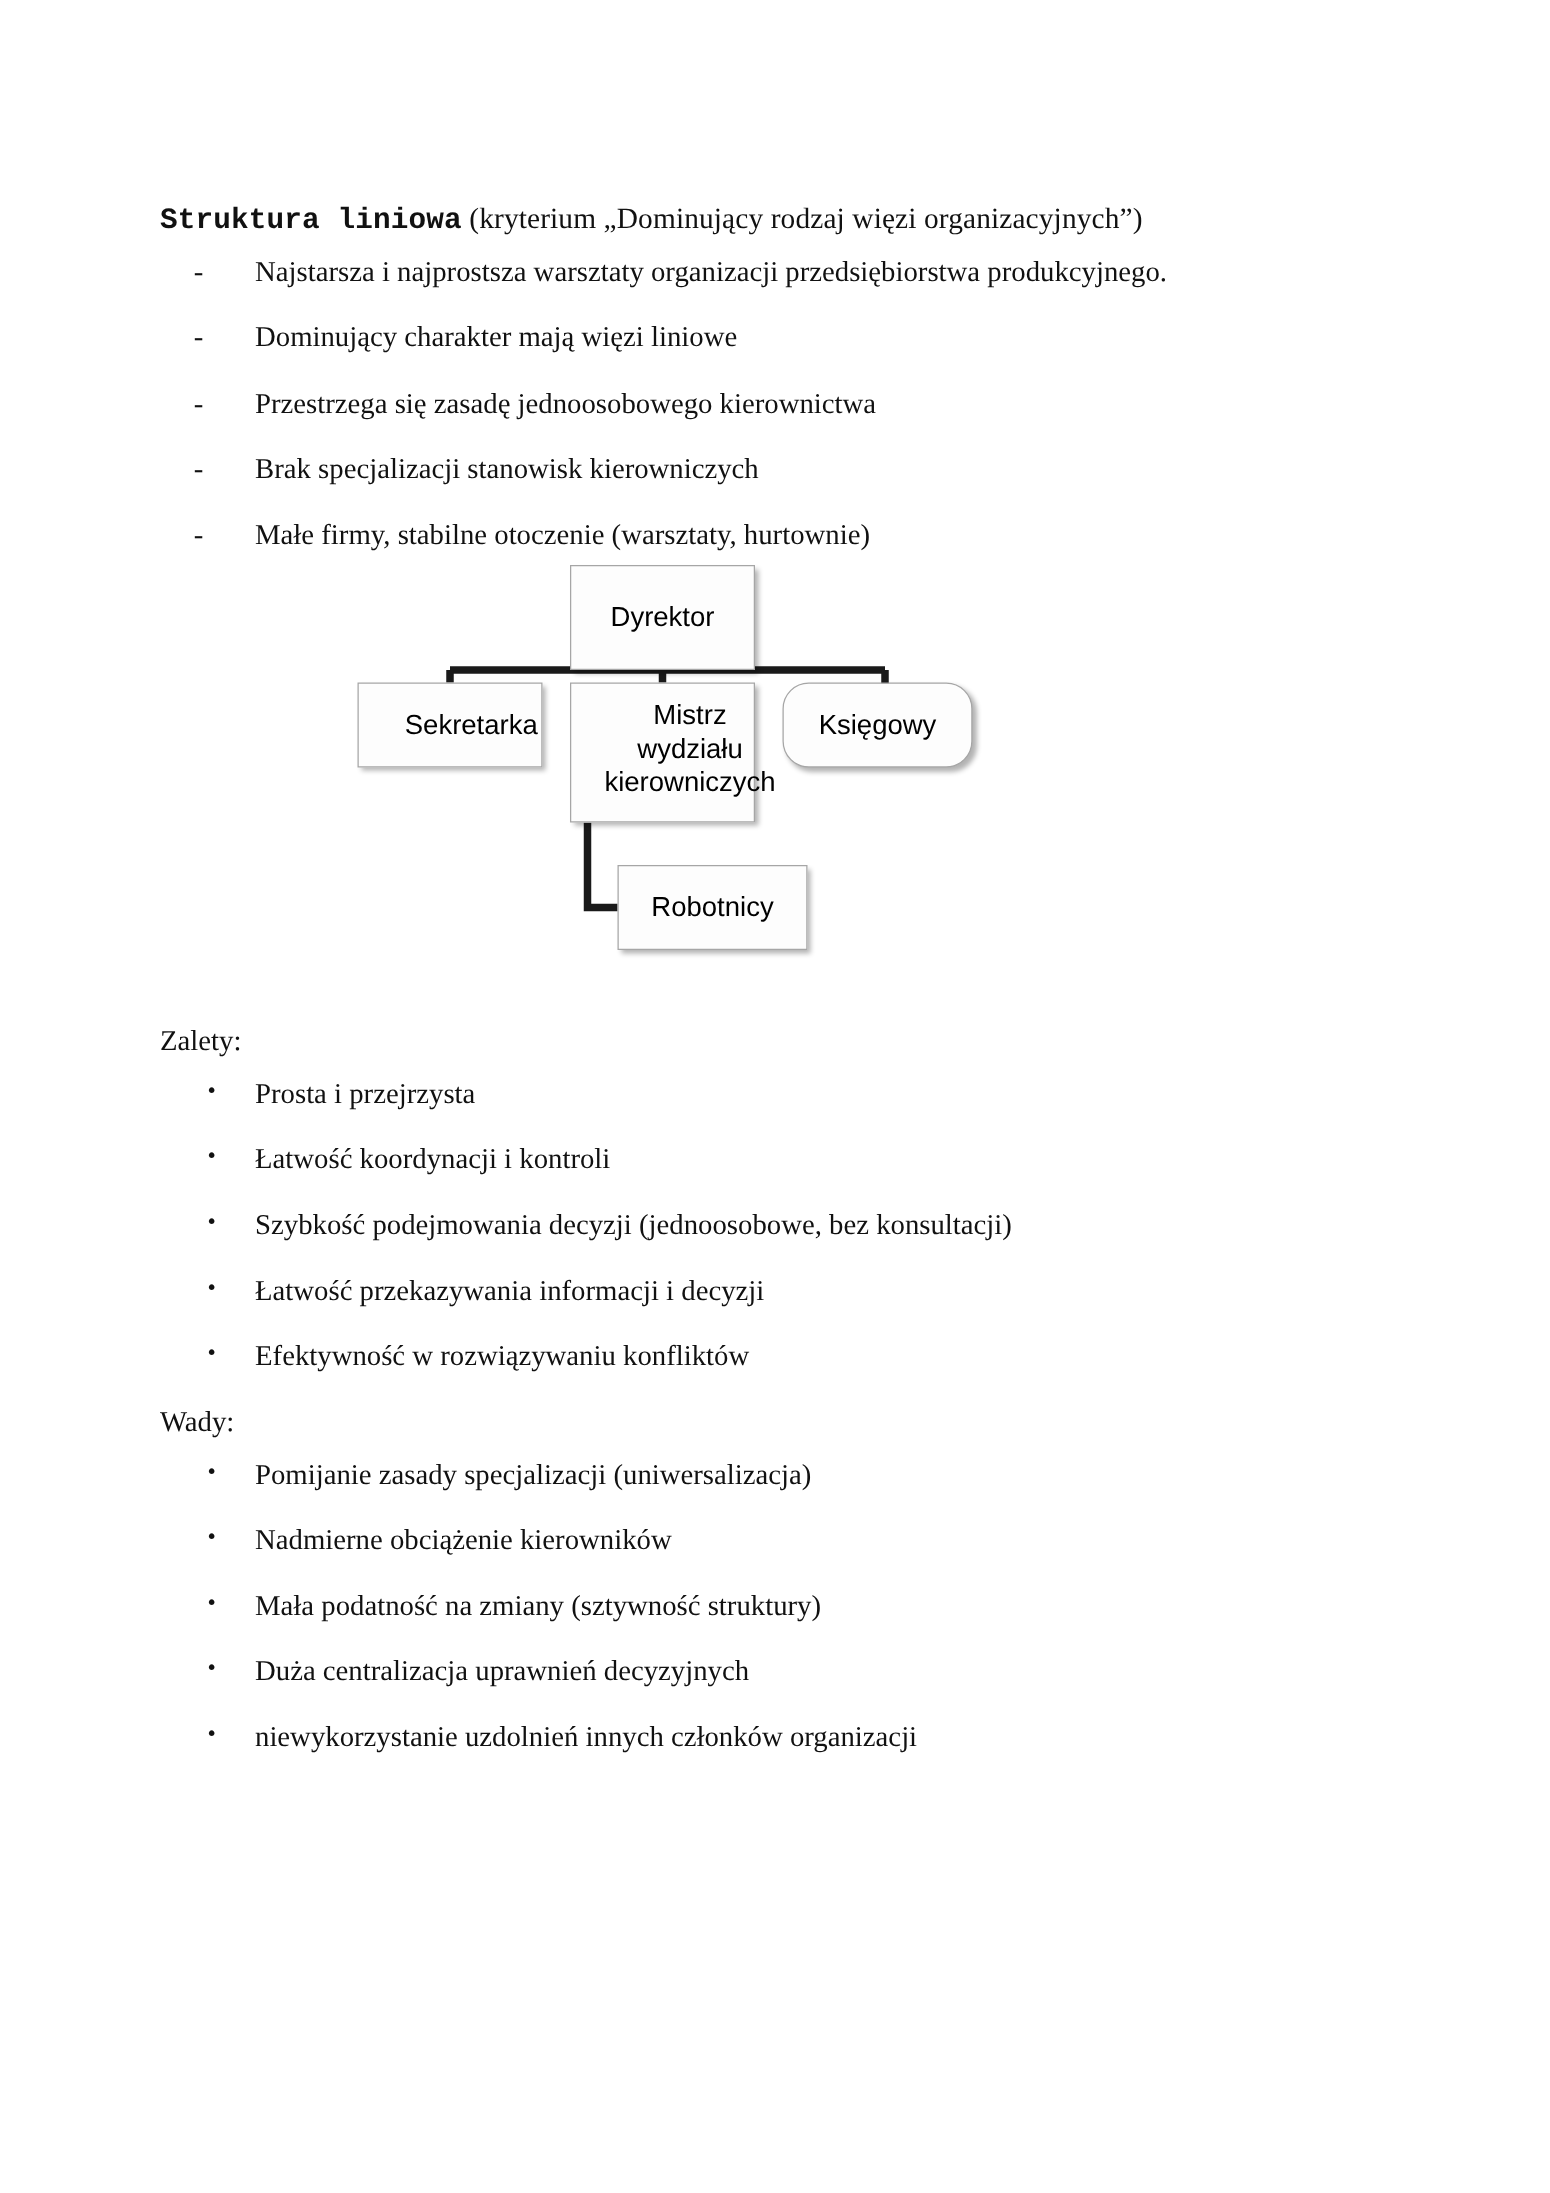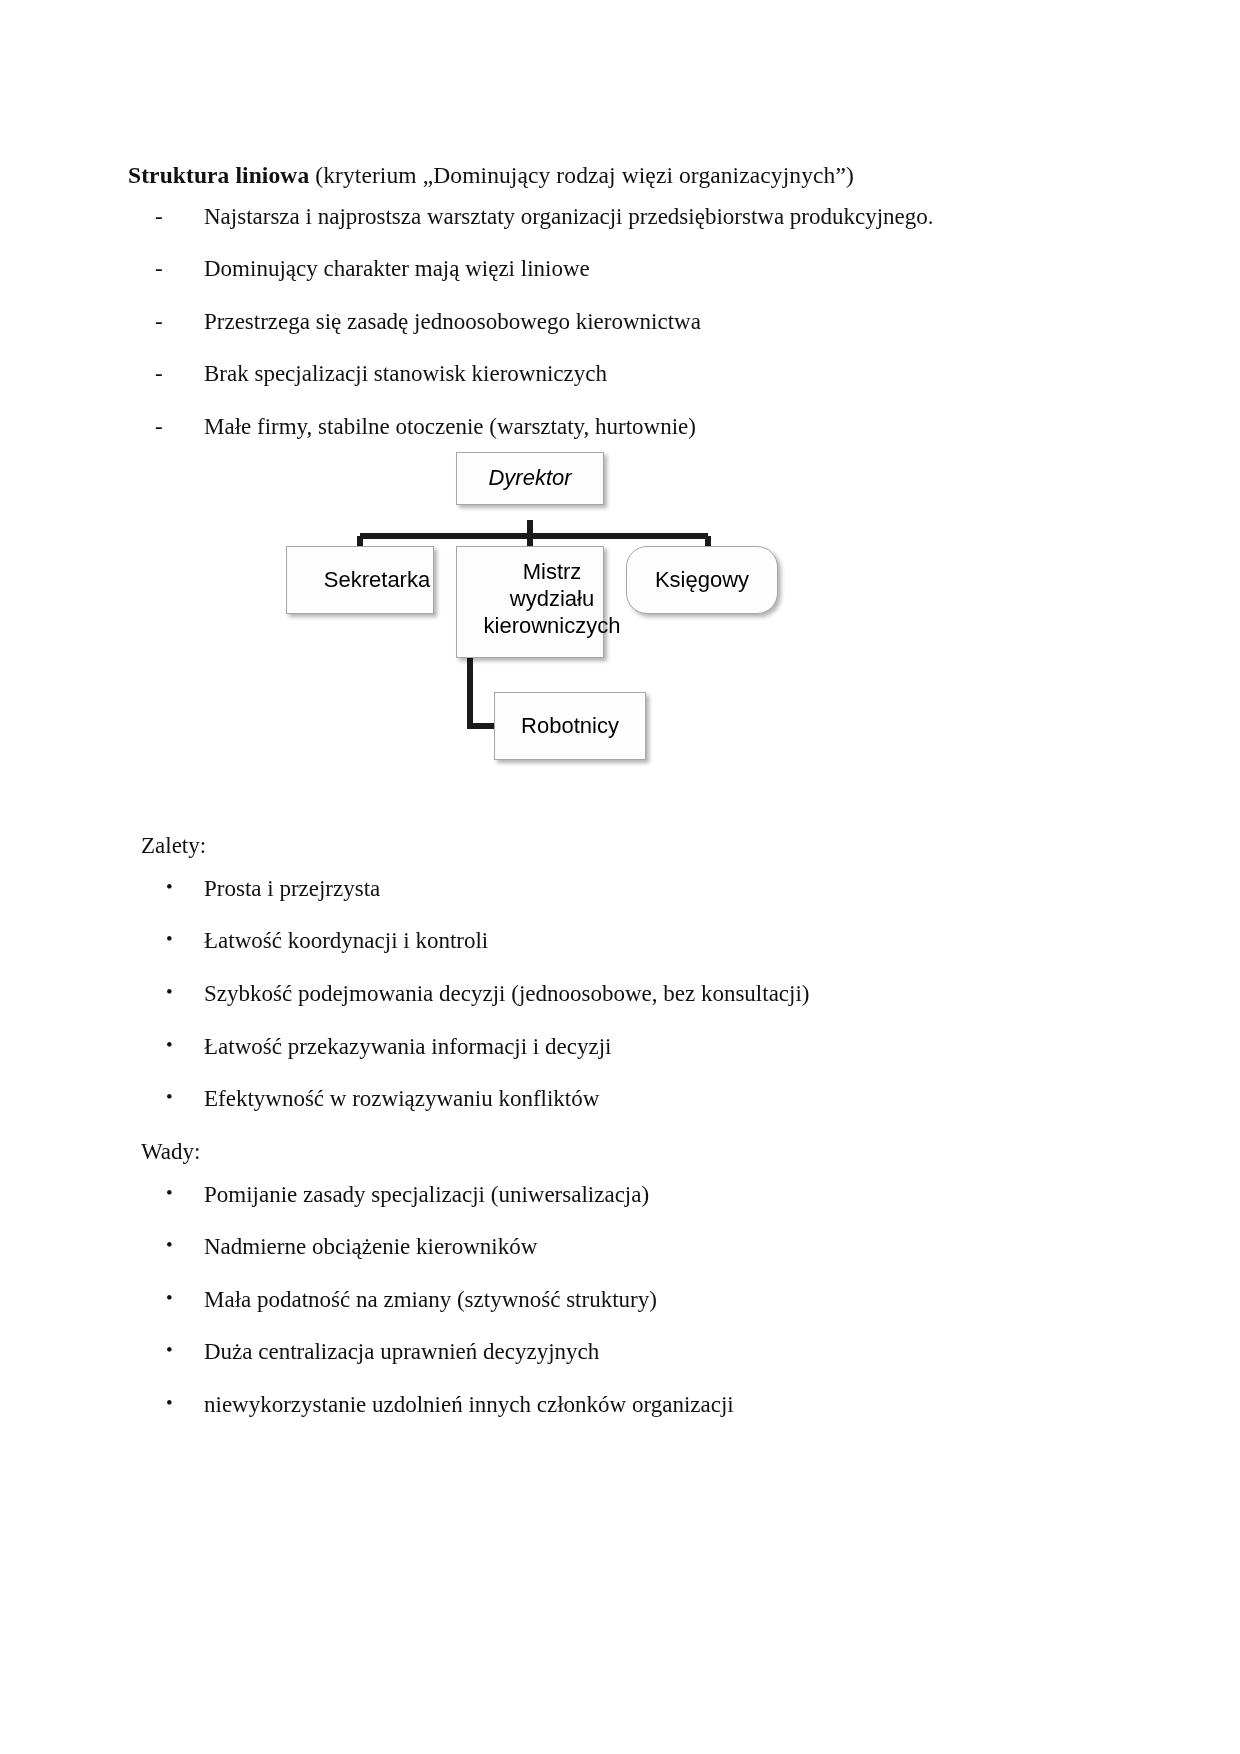--- a/index.html
+++ b/index.html
@@ -34,20 +34,21 @@
 
   .heading-line {
     font-size: 23.5px;
     line-height: 1.35;
     letter-spacing: 0.1px;
     margin: 0 0 6px 0;
     white-space: nowrap;
   }
   .heading-line .strong {
     font-weight: bold;
+    font-family: Liberation Mono, monospace;
   }
 
   
   .dash-list {
     list-style: none;
     margin: 10px 0 0 0;
     padding: 0;
   }
   .dash-list li {
     position: relative;
@@ -61,21 +62,21 @@
     position: absolute;
     left: 27px;
     top: 0;
     font-size: 23px;
   }
 
   
   .section-label {
     font-size: 23px;
     line-height: 1.3;
-    margin: 13px;
+    margin: 0;
   }
 
   
   .bullet-list {
     list-style: none;
     margin: 12px 0 0 0;
     padding: 0;
   }
   .bullet-list li {
     position: relative;
@@ -122,21 +123,21 @@
     text-align: center;
     line-height: 1.22;
     z-index: 3;
   }
   .node.multiline {
     align-items: flex-start;
     padding-top: 12px;
     padding-left: 44px;
   }
 
-  #node-dyrektor   { left: 186px; top: 12px;  width: 148px; height: 53px; font-style: italic; }
+  #node-dyrektor   { left: 186px; top: 12px;  width: 148px; height: 84px; }
   #node-sekretarka { left: 16px;  top: 106px; width: 148px; height: 68px; padding-left: 34px; }
   #node-mistrz     { left: 186px; top: 106px; width: 148px; height: 112px; }
   #node-ksiegowy   { left: 356px; top: 106px; width: 152px; height: 68px; border-radius: 21px; }
   #node-robotnicy  { left: 224px; top: 252px; width: 152px; height: 68px; }
 </style>
 </head>
 <body>
 
 <div class="page">
 

